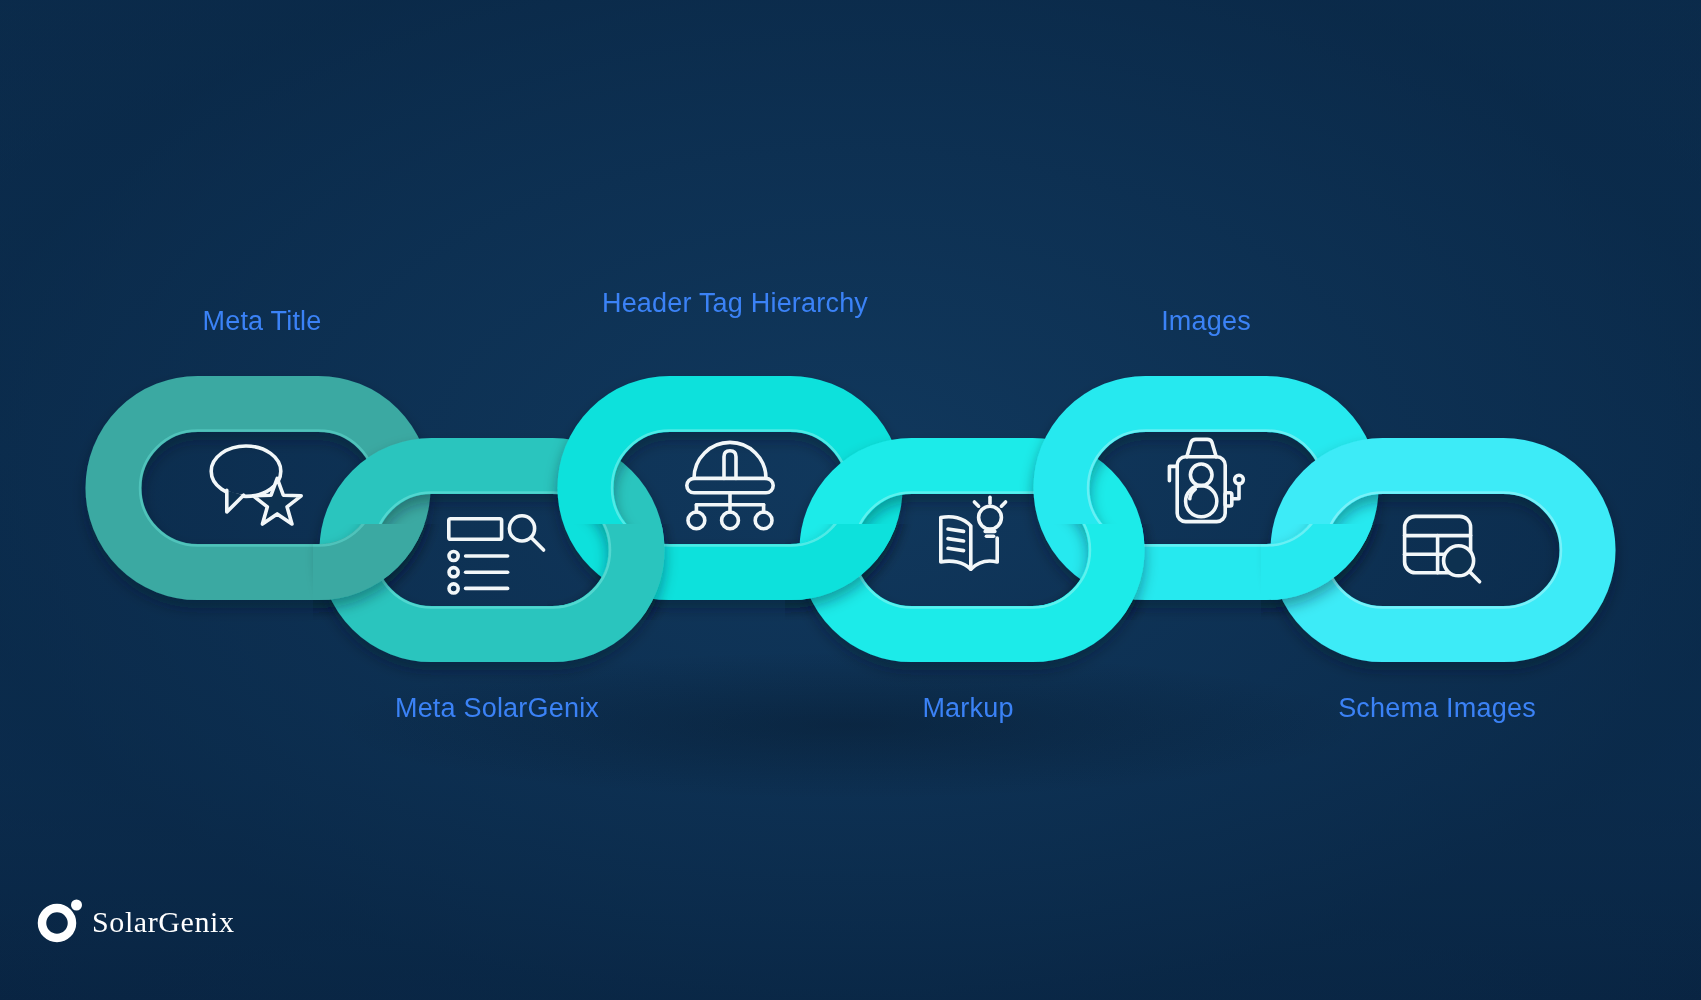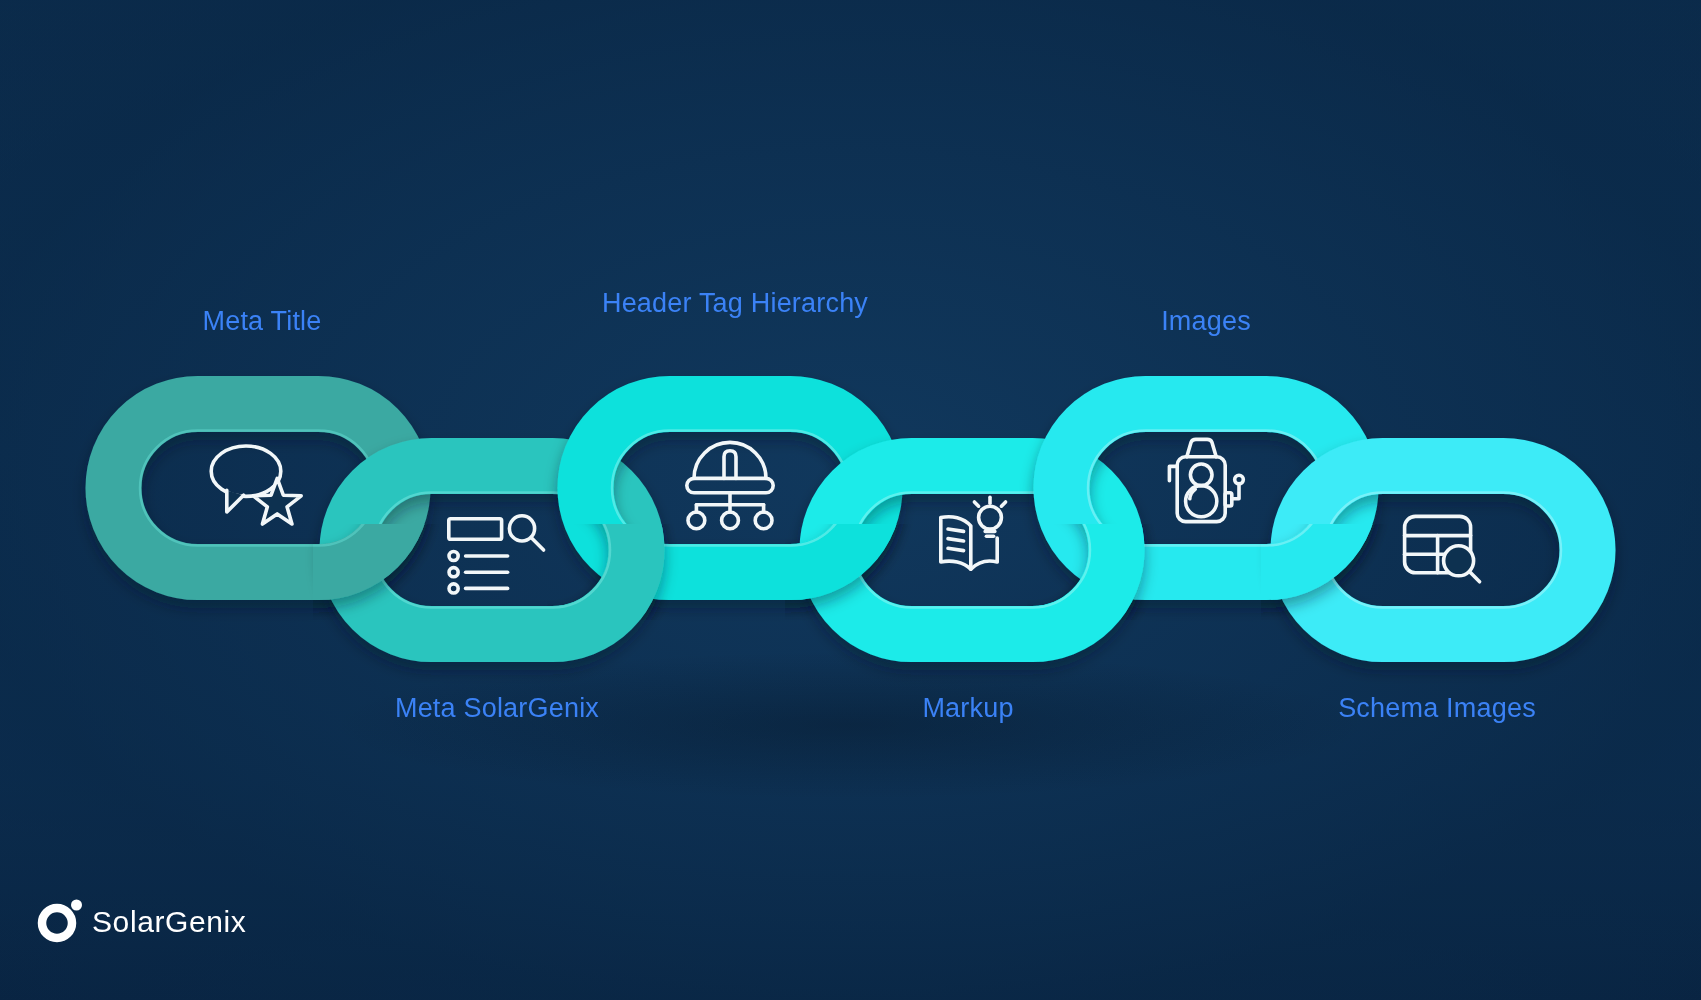--- a/index.html
+++ b/index.html
@@ -17,21 +17,21 @@
   }
   .chain-svg{position:absolute;left:0;top:0;}
   .ring-base{fill:none;stroke-width:56;}
   .ring-edge{fill:none;stroke-width:2.5;opacity:.55;}
   .icon{stroke:#f2f7f9;stroke-width:3;fill:none;stroke-linecap:round;stroke-linejoin:round;}
   .label{
     position:absolute;transform:translate(-50%,-50%);
     font-size:27px;font-weight:500;color:#3b82f6;letter-spacing:.2px;white-space:nowrap;
   }
   .logo{position:absolute;left:36px;top:898px;display:flex;align-items:center;gap:8px;}
-  .logo-text{font-size:30px;font-weight:500;color:#ffffff;letter-spacing:.6px;}
+  .logo-text{font-size:30px;font-weight:500;color:#ffffff;letter-spacing:.6px;font-family:Liberation Serif, serif;}
 </style>
 </head>
 <body>
 
 <div class="floor-shadow"></div>
 
 <svg class="chain-svg" width="1701" height="1000" viewBox="0 0 1701 1000">
   <defs>
     <filter id="ds" x="-30%" y="-30%" width="160%" height="160%">
       <feDropShadow dx="0" dy="8" stdDeviation="7" flood-color="#031322" flood-opacity="0.38"></feDropShadow>

